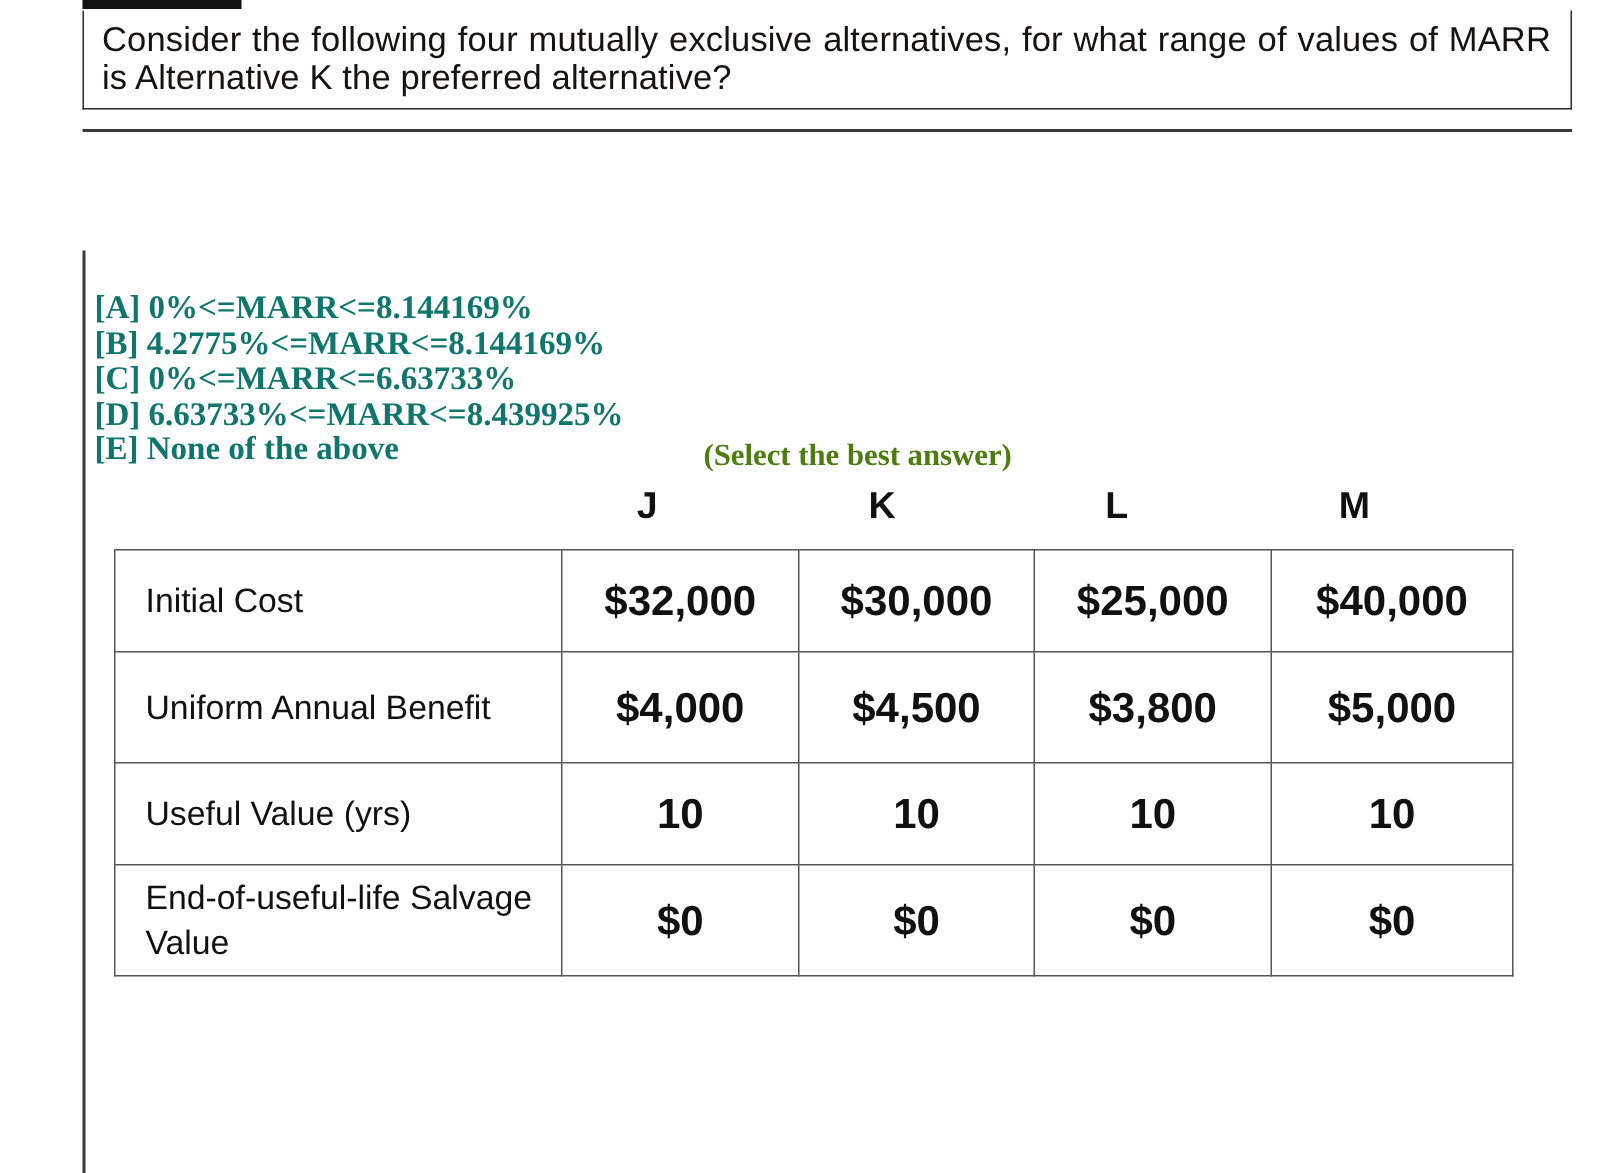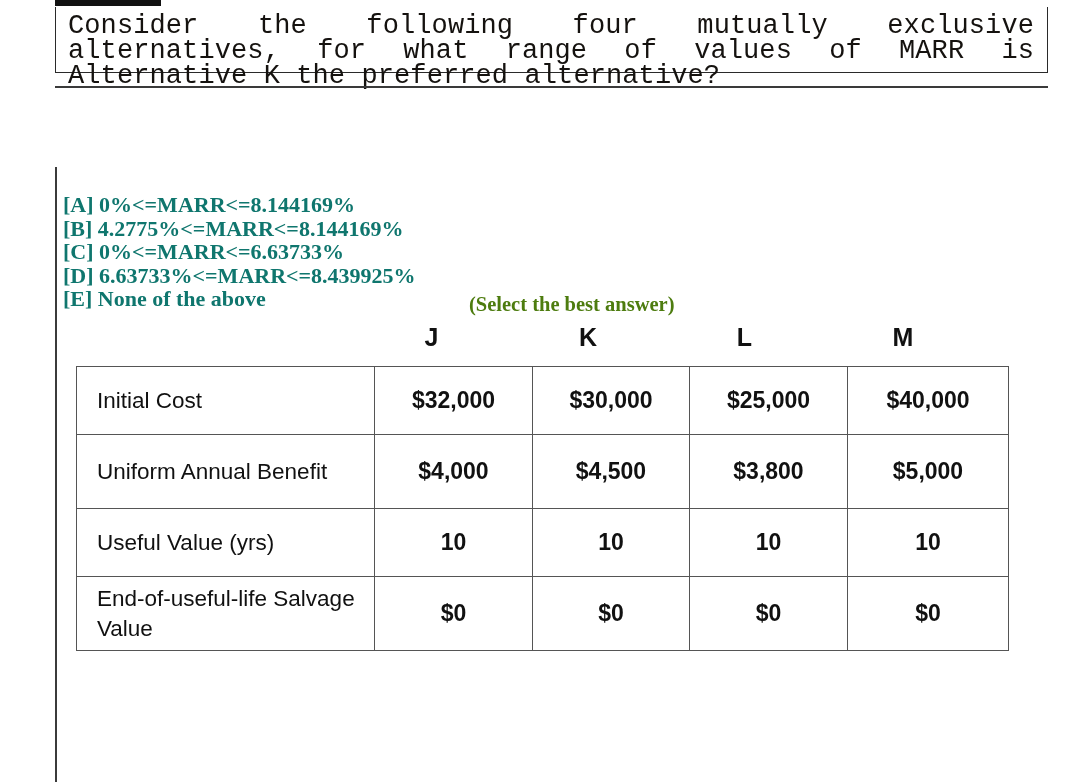--- a/index.html
+++ b/index.html
@@ -36,22 +36,22 @@
     border: 1.5px solid #2a2a2a;
     border-top: none;
     box-sizing: border-box;
     background: #ffffff;
   }
   #question-text {
     position: absolute;
     left: 12px;
     top: 7px;
     width: 966px;
-    font-family: Liberation Mono, monospace;
-    font-size: 27px;
+    font-family: Liberation Sans, sans-serif;
+    font-size: 23px;
     line-height: 25px;
     text-align: justify;
     text-justify: inter-word;
     color: #15120f;
     letter-spacing: 0.1px;
   }
 
   
   #section-rule {
     position: absolute;
@@ -145,21 +145,21 @@
     width: 277px;
     padding: 4px 0 4px 20px !important;
     font-size: 22.5px;
     font-weight: normal;
     line-height: 30px;
     color: #111111;
     text-align: left;
   }
   .cellval {
     text-align: center;
-    font-size: 23px;
+    font-size: 28px;
     font-weight: bold;
     color: #111111;
   }
   .c0 { width: 157px; }
   .c1 { width: 156px; }
   .c2 { width: 157px; }
   .c3 { width: 160px; }
 
   .r-tall { height: 74px; padding-left: 18px; }
   .r-short { height: 68px; }

